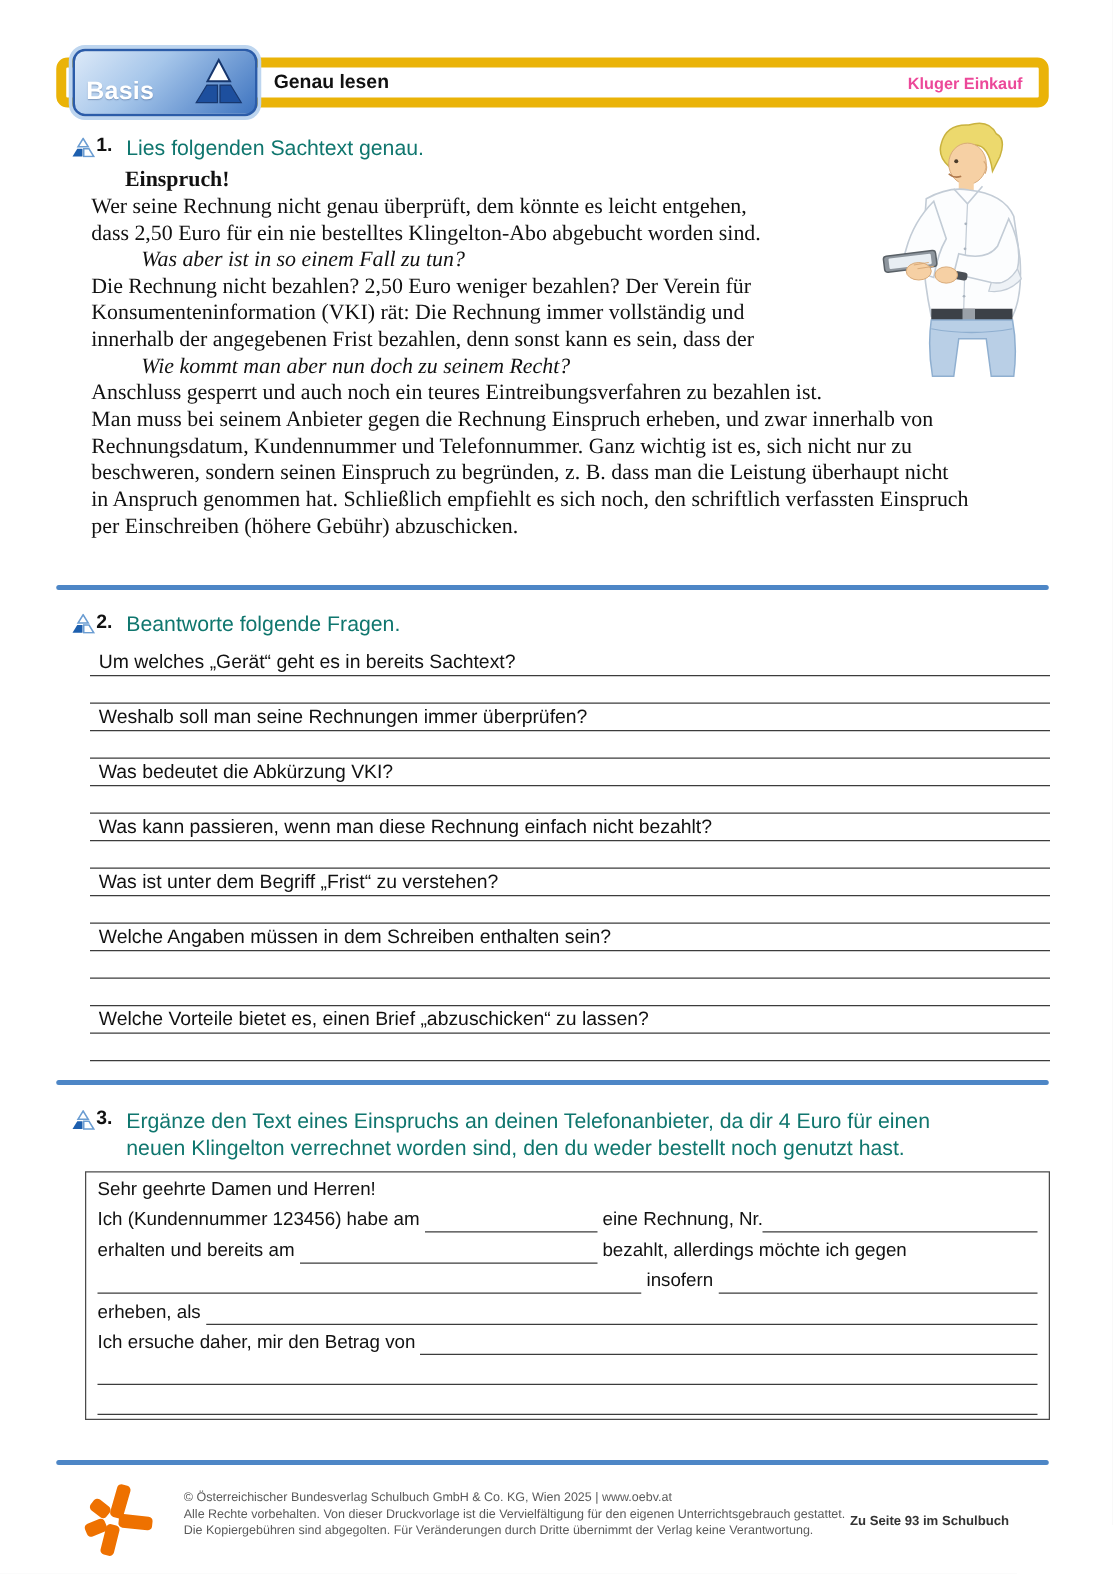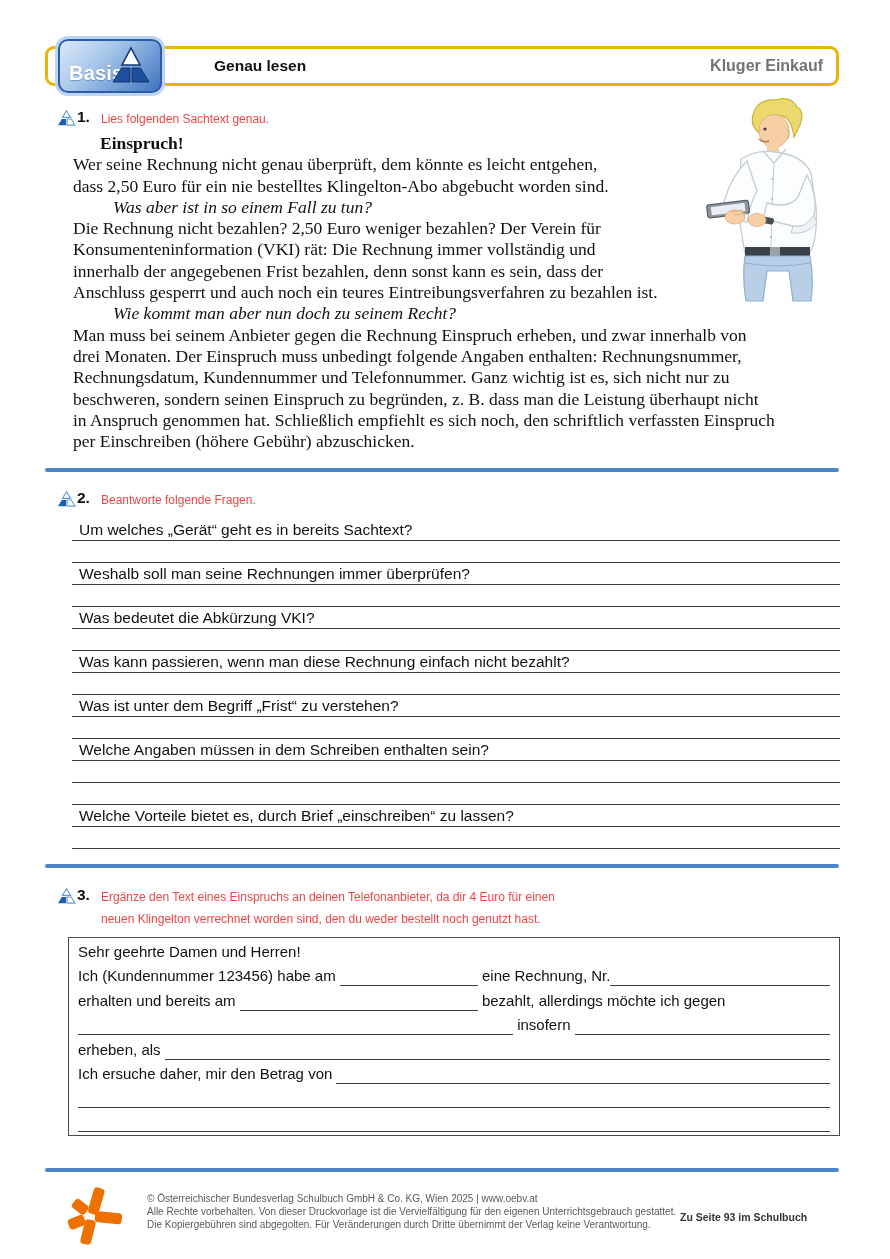--- a/index.html
+++ b/index.html
@@ -1,36 +1,36 @@
 <!DOCTYPE html>
 <html><head>
 <meta charset="utf-8">
 <style>
   * { margin:0; padding:0; box-sizing:border-box; }
   body { background:#e8e8e8; font-family:"Liberation Sans", sans-serif; }
   .page { position:relative; width:890px; height:1259px; background:#ffffff; margin:0 auto; overflow:hidden; }
 
   
   .header-bar { position:absolute; left:45px; top:46px; width:794px; height:40px;
-    border:3px solid #eab308; border-radius:9px; display:flex; align-items:center; background:#fff; }
+    border:8px solid #eab308; border-radius:9px; display:flex; align-items:center; background:#fff; }
   .header-title { margin-left:166px; font-size:15.5px; font-weight:bold; color:#111; }
-  .header-topic { margin-left:auto; margin-right:13px; font-size:16px; font-weight:bold; color:#737373; }
-  .logo { position:absolute; left:58px; top:39px; width:104px; height:54px; border-radius:10px;
+  .header-topic { margin-left:auto; margin-right:13px; font-size:13px; font-weight:bold; color:#ec4899; }
+  .logo { position:absolute; left:58px; top:39px; width:148px; height:54px; border-radius:10px;
     border:2px solid #2b5ca9; box-shadow:0 0 0 3px #bdd5ef;
     background:linear-gradient(135deg,#dce9f8 0%,#a6c6ea 40%,#3e74c0 100%);
     display:flex; align-items:center;text-align:right; }
   .logo-text { color:#fff; font-weight:bold; font-size:20px; padding-left:9px; letter-spacing:0.2px;
     align-self:flex-end; padding-bottom:6px; text-shadow:0 1px 1px rgba(20,50,100,.35); }
   .logo-pyr { position:absolute; right:6px; top:5px; }
 
   
   .task-row { position:absolute; display:flex; align-items:flex-start; }
   .task-icon { flex:0 0 20px; margin-top:2px; }
   .task-num { font-size:15.5px; font-weight:bold; color:#111; width:24px; }
-  .task-text { font-size:12px; color:#ef4444; line-height:22px; }
+  .task-text { font-size:17px; color:#0f766e; line-height:22px; }
 
   
   #sachtext { position:absolute; left:73px; top:133px; width:772px; }
   .st-line { font-family:"Liberation Serif", serif; font-size:17.5px; line-height:21.3px; color:#111; white-space:nowrap; }
   .st-line.bold { font-weight:bold;margin-left:27px; }
   .st-line.italic { font-style:italic;margin-left:40px; }
 
   .illustration { position:absolute; left:701px; top:95px; }
 
   .divider { position:absolute; left:45px; width:794px; height:4px; background:#4d86c6; border-radius:2px; }
@@ -88,24 +88,23 @@
   </div>
 
   <div id="sachtext">
       <div class="st-line bold">Einspruch!</div>
       <div class="st-line normal">Wer seine Rechnung nicht genau überprüft, dem könnte es leicht entgehen,</div>
       <div class="st-line normal">dass 2,50 Euro für ein nie bestelltes Klingelton-Abo abgebucht worden sind.</div>
       <div class="st-line italic">Was aber ist in so einem Fall zu tun?</div>
       <div class="st-line normal">Die Rechnung nicht bezahlen? 2,50 Euro weniger bezahlen? Der Verein für</div>
       <div class="st-line normal">Konsumenteninformation (VKI) rät: Die Rechnung immer vollständig und</div>
       <div class="st-line normal">innerhalb der angegebenen Frist bezahlen, denn sonst kann es sein, dass der</div>
+      <div class="st-line italic">Wie kommt man aber nun doch zu seinem Recht?</div>
       <div class="st-line normal">Anschluss gesperrt und auch noch ein teures Eintreibungsverfahren zu bezahlen ist.</div>
-      <div class="st-line italic">Wie kommt man aber nun doch zu seinem Recht?</div>
       <div class="st-line normal">Man muss bei seinem Anbieter gegen die Rechnung Einspruch erheben, und zwar innerhalb von</div>
-      <div class="st-line normal">drei Monaten. Der Einspruch muss unbedingt folgende Angaben enthalten: Rechnungsnummer,</div>
       <div class="st-line normal">Rechnungsdatum, Kundennummer und Telefonnummer. Ganz wichtig ist es, sich nicht nur zu</div>
       <div class="st-line normal">beschweren, sondern seinen Einspruch zu begründen, z. B. dass man die Leistung überhaupt nicht</div>
       <div class="st-line normal">in Anspruch genommen hat. Schließlich empfiehlt es sich noch, den schriftlich verfassten Einspruch</div>
       <div class="st-line normal">per Einschreiben (höhere Gebühr) abzuschicken.</div>
     </div>
 
   <div class="illustration">
     <svg width="142" height="218" viewBox="0 0 142 218">
 
       <path d="M52 20 Q56 4 74 5 Q90 0 96 12 Q104 16 99 30 L93 42 Q90 20 78 21 Q61 23 58 38 Q49 30 52 20 Z" fill="#ecd96d" stroke="#c9b23f" stroke-width="1.2"></path>
@@ -175,21 +174,21 @@
       <div class="a-row"></div>
       <div class="q-row">Was bedeutet die Abkürzung VKI?</div>
       <div class="a-row"></div>
       <div class="q-row">Was kann passieren, wenn man diese Rechnung einfach nicht bezahlt?</div>
       <div class="a-row"></div>
       <div class="q-row">Was ist unter dem Begriff „Frist“ zu verstehen?</div>
       <div class="a-row"></div>
       <div class="q-row">Welche Angaben müssen in dem Schreiben enthalten sein?</div>
       <div class="a-row"></div>
       <div class="a-row"></div>
-      <div class="q-row">Welche Vorteile bietet es, durch Brief „einschreiben“ zu lassen?</div>
+      <div class="q-row">Welche Vorteile bietet es, einen Brief „abzuschicken“ zu lassen?</div>
       <div class="a-row"></div>
     </div>
 
   <div class="divider" style="top:864px;"></div>
 
   <div class="task-row" style="left:57px; top:886px;">
     <span class="task-icon">
       <svg width="19" height="16" viewBox="0 0 19 16">
         <polygon points="9.5,0.8 13.6,7.4 5.4,7.4" fill="#ffffff" stroke="#6b9dd2" stroke-width="1.2"></polygon>
         <polygon points="4.8,9 9,9 9,15.2 1,15.2" fill="#1d5fae"></polygon>

